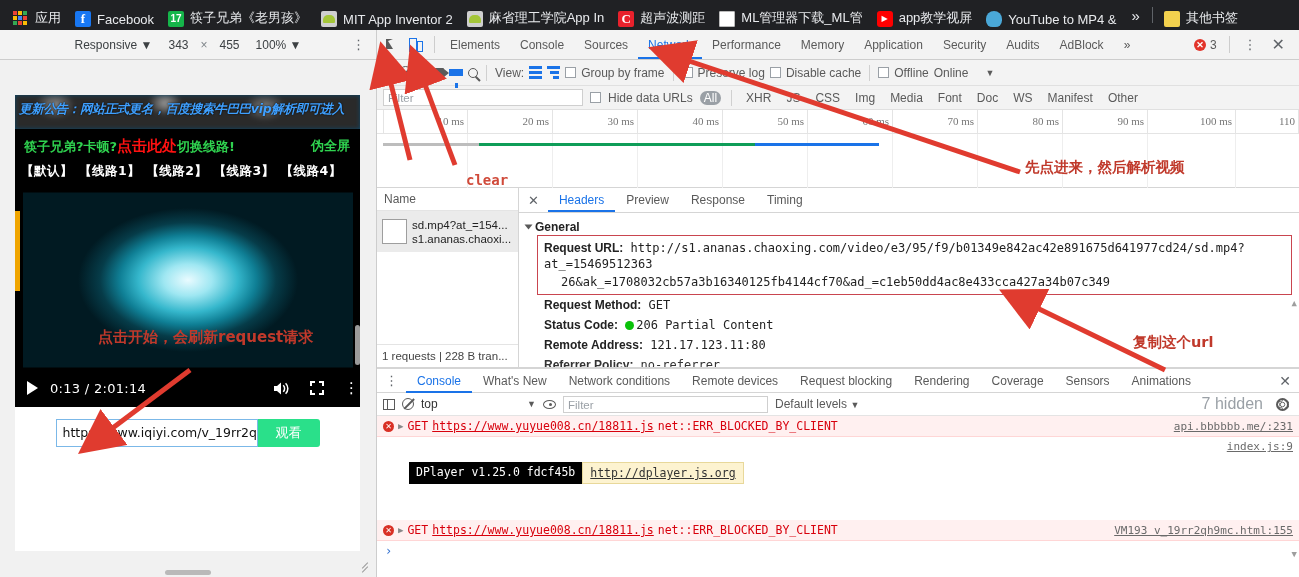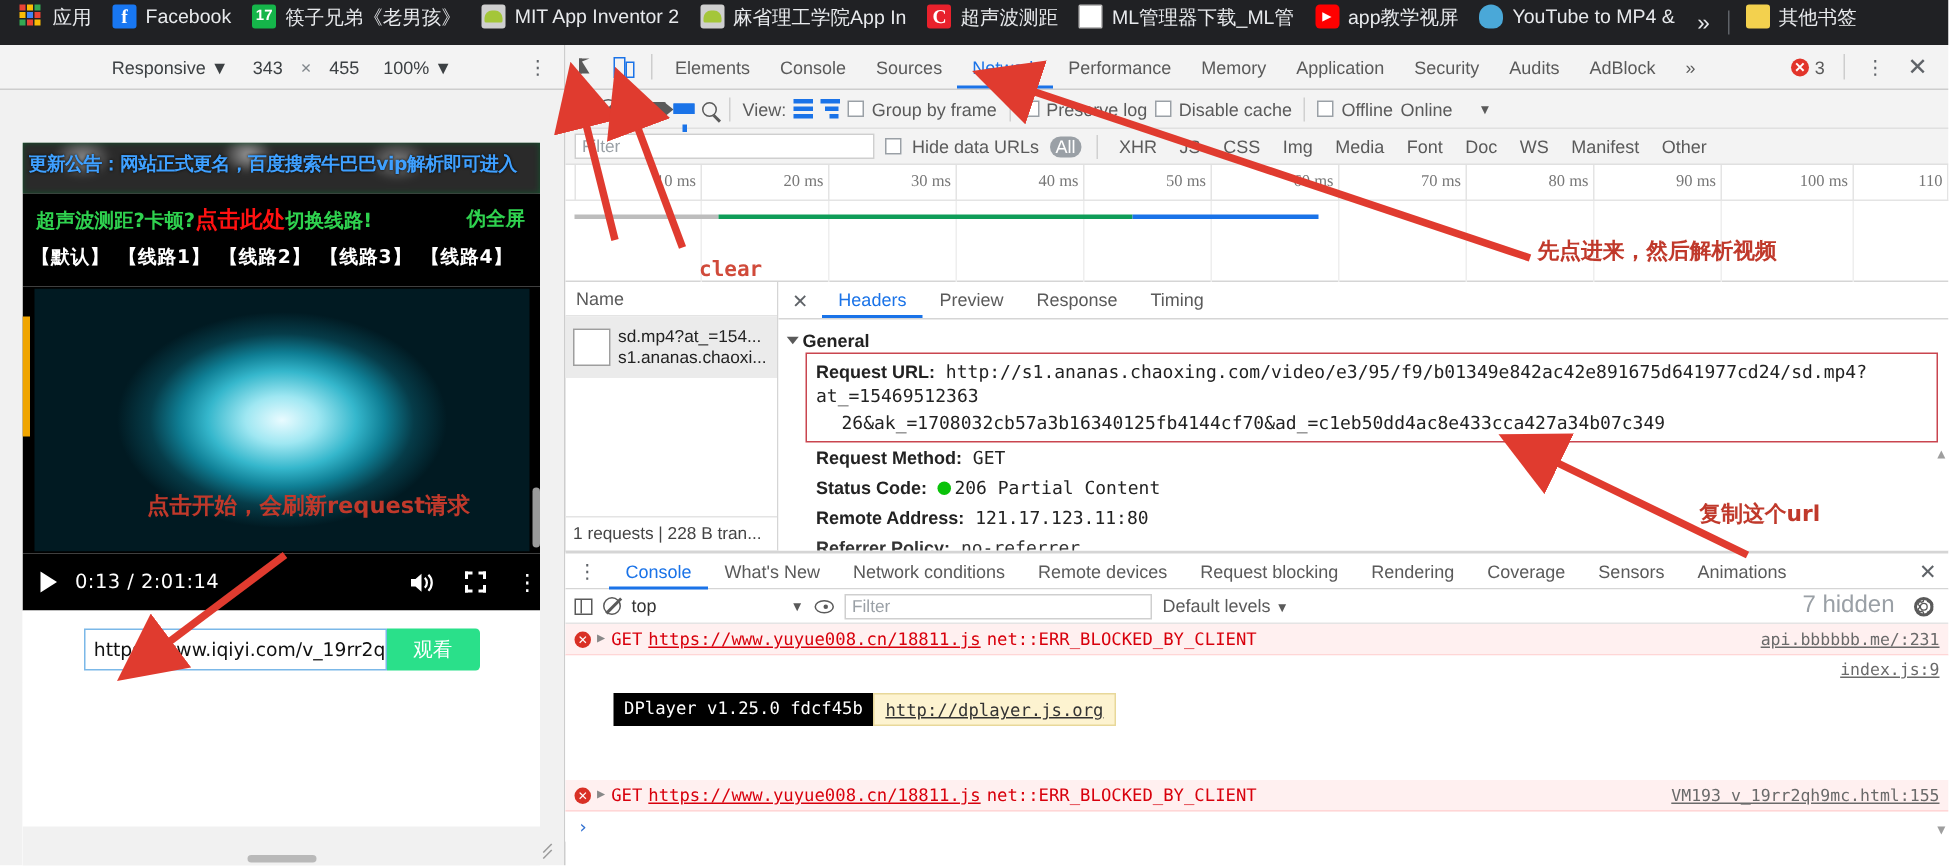--- a/index.html
+++ b/index.html
@@ -10,21 +10,21 @@
   }
   #root { position:relative; width:1299px; height:577px; }
 
   
   .bookmark-bar{
     position:absolute; left:0; top:0; width:1299px; height:30px;
     background:#202124; display:flex; align-items:center;
     padding-left:6px; color:#e8eaed; font-size:12.5px;
     white-space:nowrap; overflow:hidden;
   }
-  .bm { display:flex; align-items:flex-start; height:24px; padding:0 7px; gap:6px; flex:0 0 auto; }
+  .bm { display:flex; align-items:flex-end; height:24px; padding:0 7px; gap:6px; flex:0 0 auto; }
   .bm-label{ color:#e8eaed; font-size:13px; }
   .bm-ico{ width:16px;height:16px; flex:0 0 auto; display:inline-block; position:relative;}
   .ico-apps{ display:grid; grid-template-columns:repeat(3,4px); grid-template-rows:repeat(3,4px); gap:1px; }
   .ico-apps i{ display:block; width:4px;height:4px; }
   .ico-fb{ background:#1877f2; border-radius:2px; color:#fff; font-family:"Liberation Serif",serif; font-weight:bold;
            font-size:13px; line-height:16px; text-align:center;}
   .ico-17{ background:#15b54a; border-radius:2px; color:#fff; font-size:10px; font-weight:bold;
            line-height:16px; text-align:center;}
   .ico-andr{ background:#cfcfcf; border-radius:2px;}
   .ico-andr::after{content:"";position:absolute;left:2px;top:4px;width:12px;height:8px;background:#a4c639;border-radius:5px 5px 1px 1px;}
@@ -48,21 +48,21 @@
   .dv-kebab{ position:absolute; right:10px; top:7px; line-height:16px; letter-spacing:1px; color:#5f6368; font-size:13px;}
   .dv-x{ color:#80868b; padding:0 4px;}
 
   
   .page-wrap{ position:absolute; left:0; top:60px; width:376px; height:517px; background:#f1f1f1; }
   .viewport{
     position:absolute; left:15px; top:35px; width:345px; height:490px;
     background:#fff; overflow:hidden;
   }
   .vp-banner{
-    position:relative; width:345px; height:34px; background:#14532d; overflow:hidden;
+    position:relative; width:345px; height:34px; background:#0c4a6e; overflow:hidden;font-style:italic;
   }
   .vp-banner .blurimg{
     position:absolute; inset:0;
     background:
       radial-gradient(ellipse 28px 20px at 40px 10px, #8a8a8a 0%, rgba(60,60,60,0) 70%),
       radial-gradient(ellipse 24px 18px at 150px 8px, #9a9a9a 0%, rgba(60,60,60,0) 70%),
       radial-gradient(ellipse 30px 20px at 250px 12px, #7d7d7d 0%, rgba(60,60,60,0) 70%),
       #2a2a2a;
     filter: blur(2px);
   }
@@ -354,21 +354,21 @@
   <div class="page-wrap">
     <div class="viewport">
 
       <div class="vp-banner">
         <div class="blurimg"></div>
         <div class="vp-notice">更新公告：网站正式更名，百度搜索牛巴巴vip解析即可进入</div>
       </div>
 
       <div class="vp-black1">
         <div class="vp-line1">
-          <span class="g">超声波测距?卡顿?</span><span class="r">点击此处</span><span class="g">切换线路!</span>
+          <span class="g">筷子兄弟?卡顿?</span><span class="r">点击此处</span><span class="g">切换线路!</span>
         </div>
         <div class="vp-pseudo">伪全屏</div>
         <div class="vp-routes">
           <span>【默认】</span><span>【线路1】</span><span>【线路2】</span><span>【线路3】</span><span>【线路4】</span>
         </div>
         <div class="vp-cantplay">不能播点我</div>
       </div>
 
       <div class="vp-video">
         <div class="vp-glow"></div>

